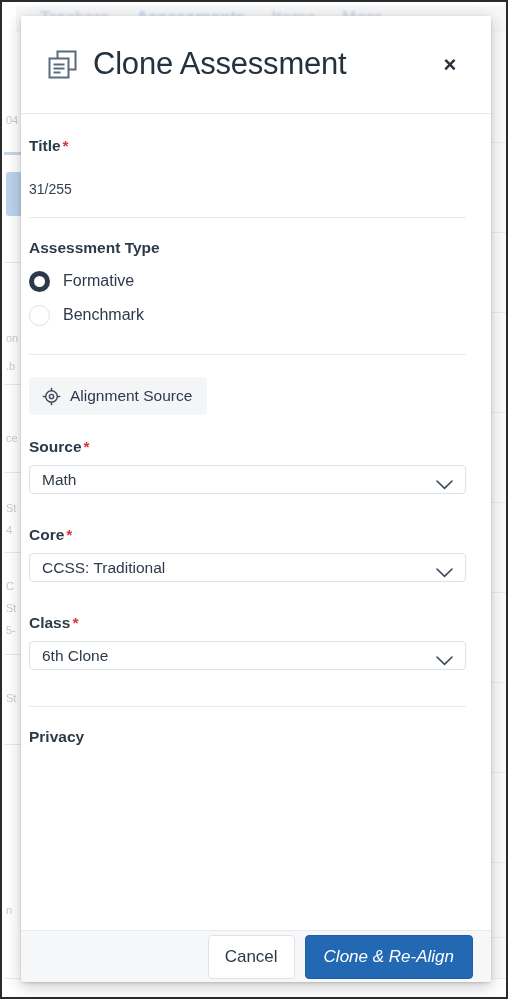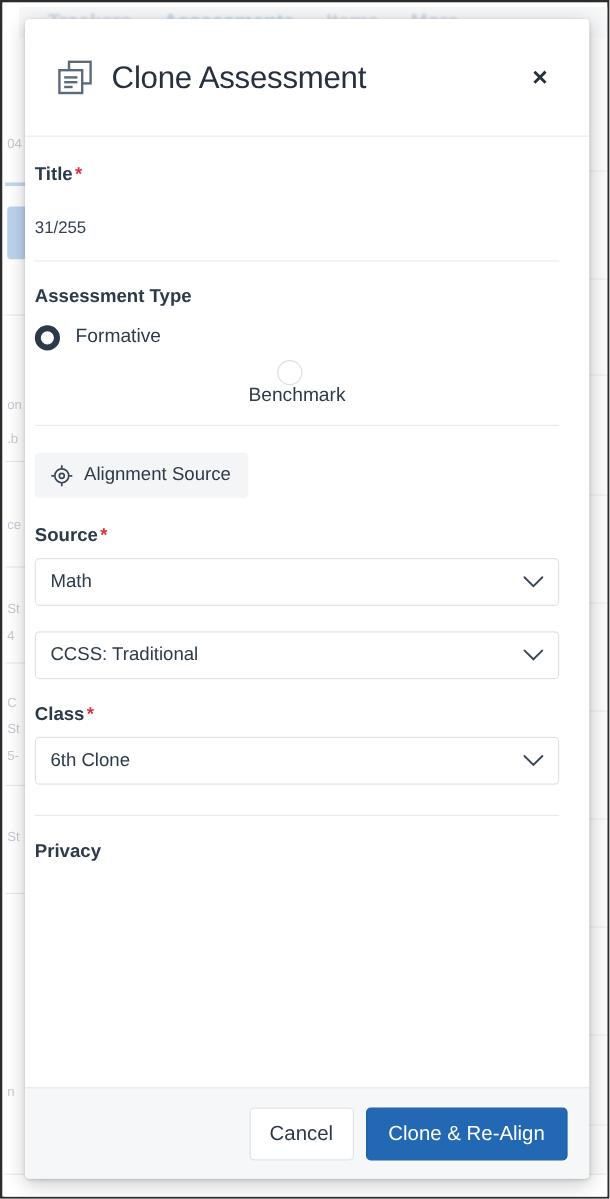--- a/index.html
+++ b/index.html
@@ -145,21 +145,21 @@
     border-bottom: 1px solid #e7eaee;
     background: #ffffff;
   }
   #clone-icon {
     width: 34px; height: 34px;
     flex: 0 0 auto;
     margin-right: 13px;
     display: block;
   }
   #modal-title {
-    font-size: 26px;
+    font-size: 31px;
     font-weight: 400;
     color: #26313f;
     letter-spacing: -0.2px;
     flex: 1 1 auto;
     line-height: 1.1;
   }
   #close-button {
     width: 34px; height: 34px;
     flex: 0 0 auto;
     background: transparent;
@@ -219,21 +219,21 @@
 
   .block { margin-top: 21px; }
 
   .radio-row {
     display: flex;
     align-items: center;
     height: 30px;
     margin-top: 4px;
     cursor: pointer;
   }
-  .radio-row + .radio-row { margin-top: 4px; flex-direction: column; }
+  .radio-row + .radio-row { margin-top: 4px; }
   .radio-mark {
     width: 21px; height: 21px;
     border-radius: 50%;
     flex: 0 0 auto;
     margin-right: 13px;
     box-sizing: border-box;
   }
   .radio-mark.on {
     border: 5px solid #2c394b;
     background: #ffffff;
@@ -266,21 +266,21 @@
   #alignment-source-button svg { display:block; }
 
   
   .select-wrap {
     position: relative;
     width: 100%;
     height: 40px;
   }
   .select-box {
     width: 100%;
-    height: 40px;
+    height: 29px;
     border: 1px solid #dfe3e8;
     border-radius: 4px;
     background: #ffffff;
     display: flex;
     align-items: center;
     padding: 0 38px 0 12px;
     font-size: 15.5px;
     color: #2d3a4a;
     cursor: pointer;
   }
@@ -288,21 +288,21 @@
     position: absolute;
     right: 13px;
     top: 50%;
     transform: translateY(-50%);
     pointer-events: none;
   }
 
   
   #modal-footer {
     flex: 0 0 auto;
-    height: 76px;
+    height: 52px;
     background: #f6f7f8;
     border-top: 1px solid #e7eaee;
     display: flex;
     align-items: center;
     justify-content: flex-end;
     gap: 10px;
     padding: 0 18px 0 0;
   }
   #cancel-button {
     height: 44px;
@@ -320,20 +320,21 @@
     height: 44px;
     padding: 0 18px;
     background: #2268b3;
     border: 1px solid #1f5f a3;
     border: 1px solid #1f5fa3;
     border-radius: 4px;
     font-family: "Liberation Sans", sans-serif;
     font-size: 17px;
     color: #ffffff;
     cursor: pointer;
+    font-style: italic;
   }
 </style>
 </head>
 <body>
 
 <div id="screen">
 
   <div id="page-behind">
     <div id="behind-topbar"></div>
     <div id="behind-nav">
@@ -446,20 +447,23 @@
             <span>Math</span>
           </div>
           <svg class="chevron" width="17" height="10" viewBox="0 0 17 10">
             <path d="M1 1 L8.5 8.4 L16 1" fill="none" stroke="#3b4857" stroke-width="1.6" stroke-linecap="round"></path>
           </svg>
         </div>
       </div>
 
       
       <div class="block">
+        <label class="field-label">
+          <span>Core</span><span class="req">*</span>
+        </label>
         <div class="select-wrap">
           <div class="select-box">
             <span>CCSS: Traditional</span>
           </div>
           <svg class="chevron" width="17" height="10" viewBox="0 0 17 10">
             <path d="M1 1 L8.5 8.4 L16 1" fill="none" stroke="#3b4857" stroke-width="1.6" stroke-linecap="round"></path>
           </svg>
         </div>
       </div>
 

